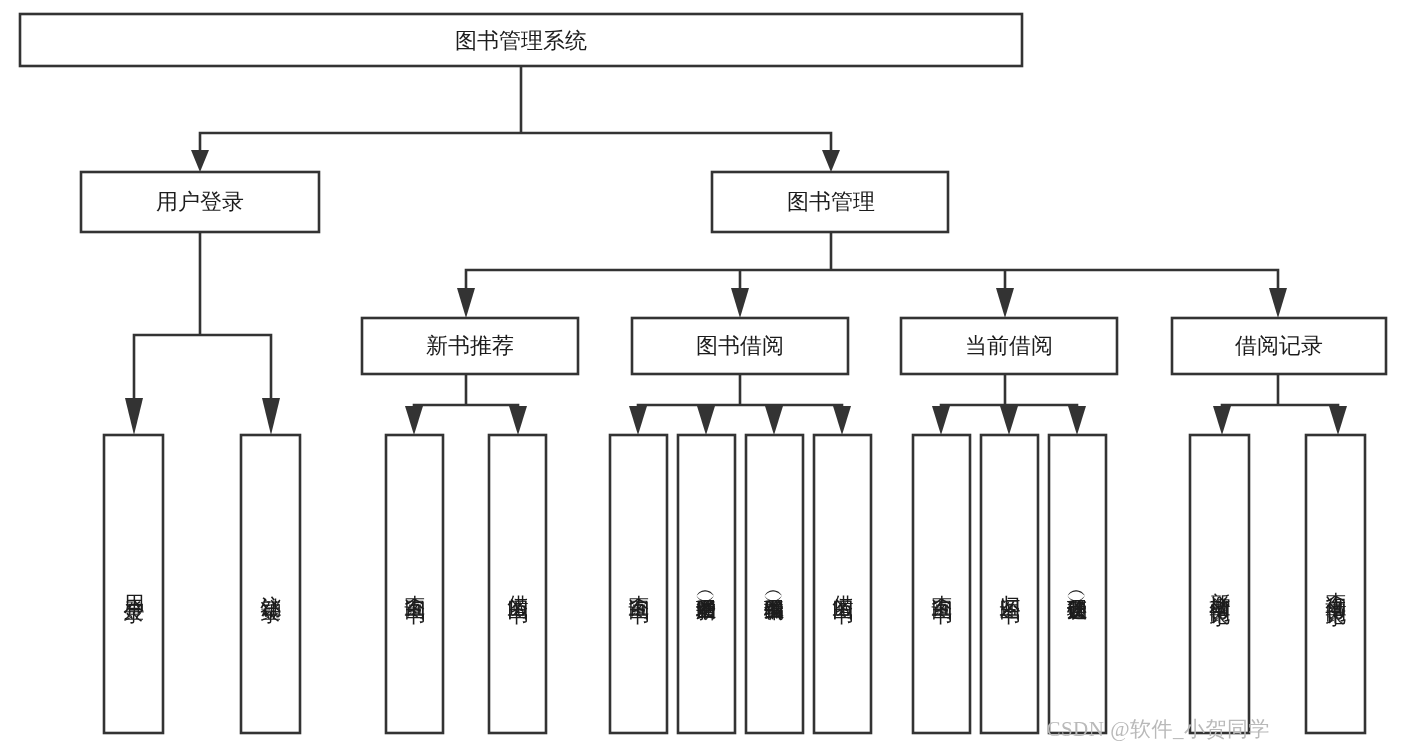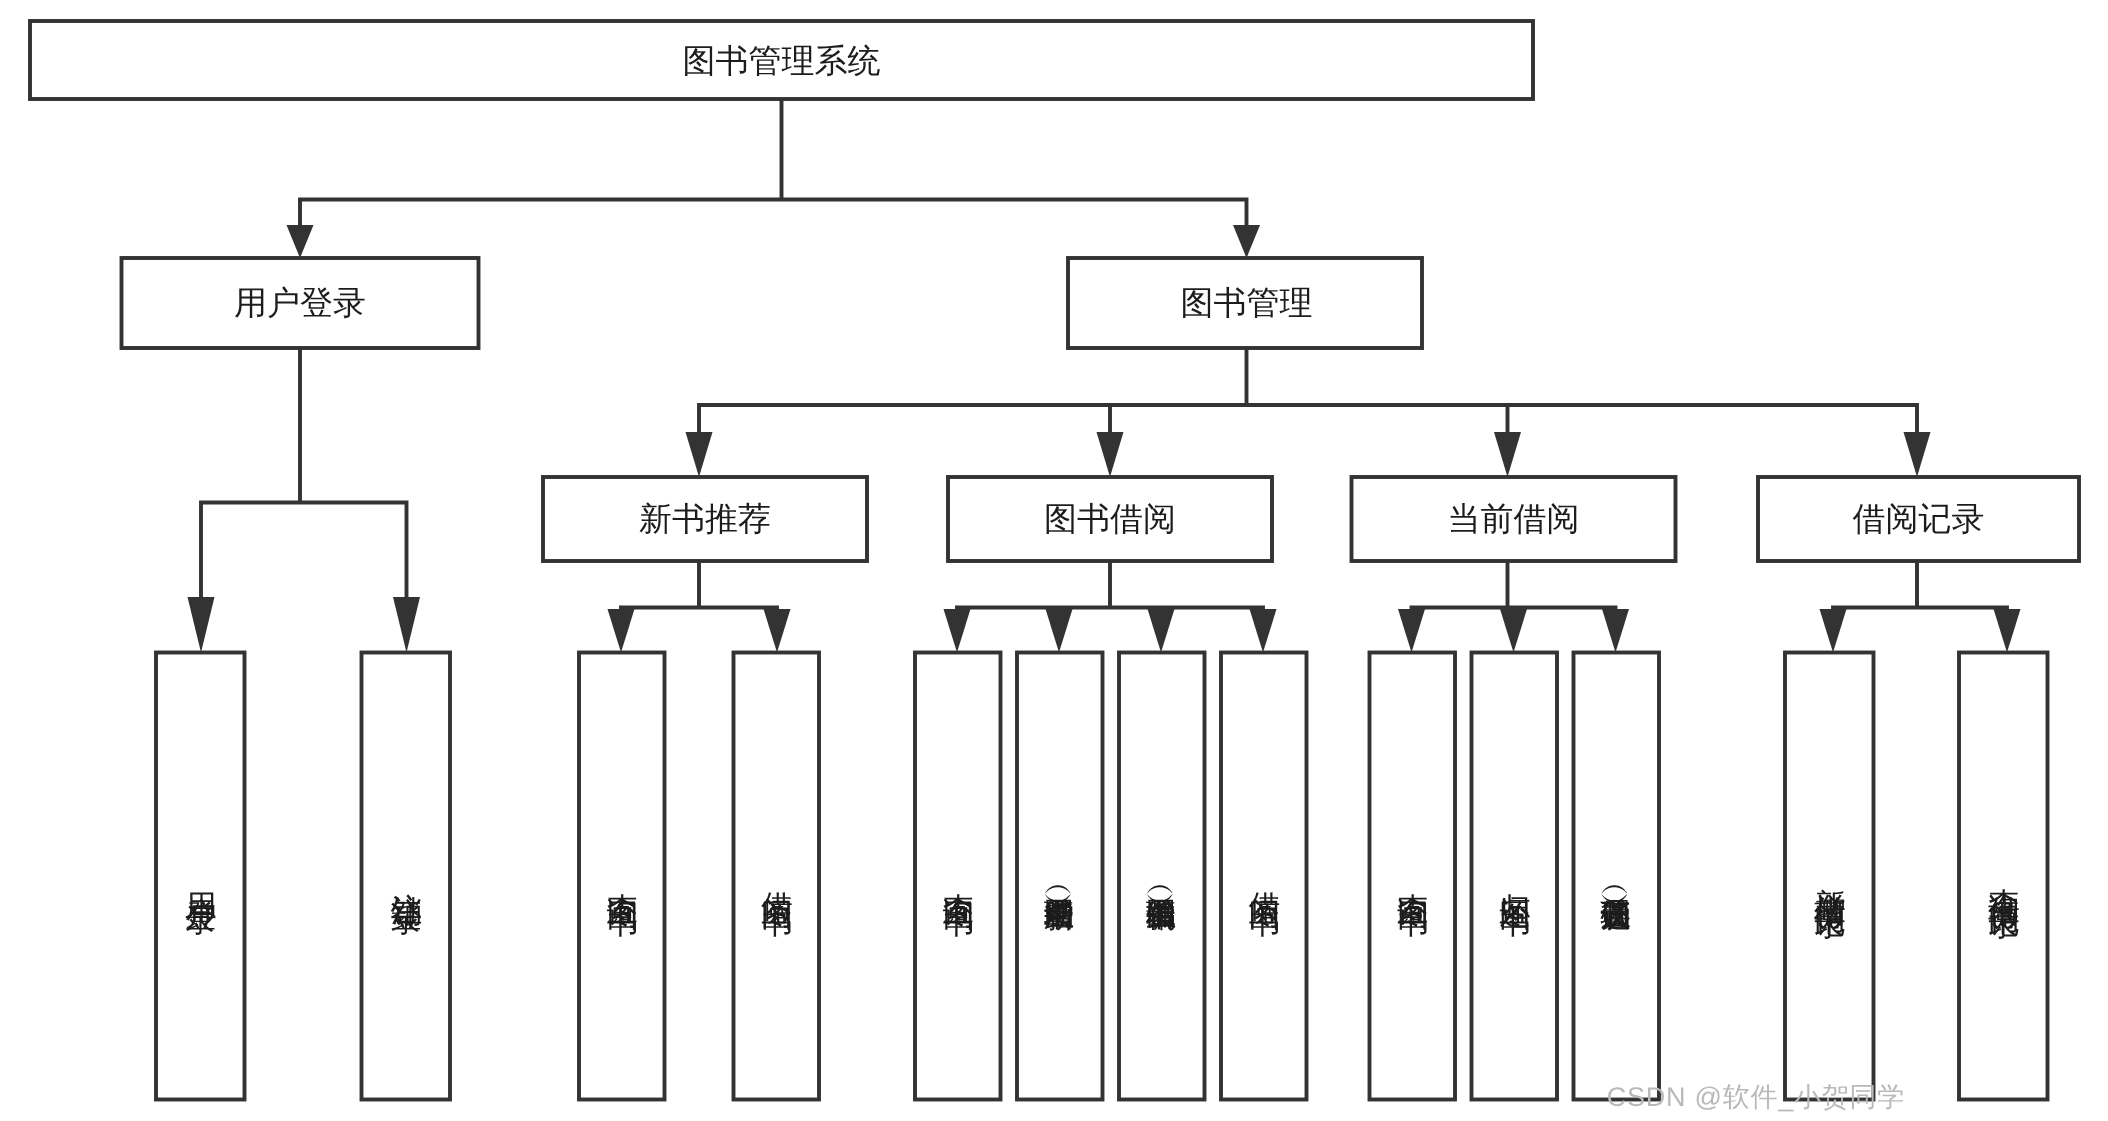--- a/index.html
+++ b/index.html
@@ -65,22 +65,22 @@
     pointer-events: none;
   }
   .leaf-label.tight {
     font-size: 20px;
     letter-spacing: 0px;
   }
   #watermark {
     position: absolute;
     right: 8px;
     bottom: 4px;
-    font-family: Liberation Sans, sans-serif;
-    font-size: 18px;
+    font-family: Liberation Serif, serif;
+    font-size: 21px;
     color: #b9b9b9;
     white-space: nowrap;
     letter-spacing: 0.5px;
   }
 </style>
 </head>
 <body>
 
 <div id="diagram-root">
 

